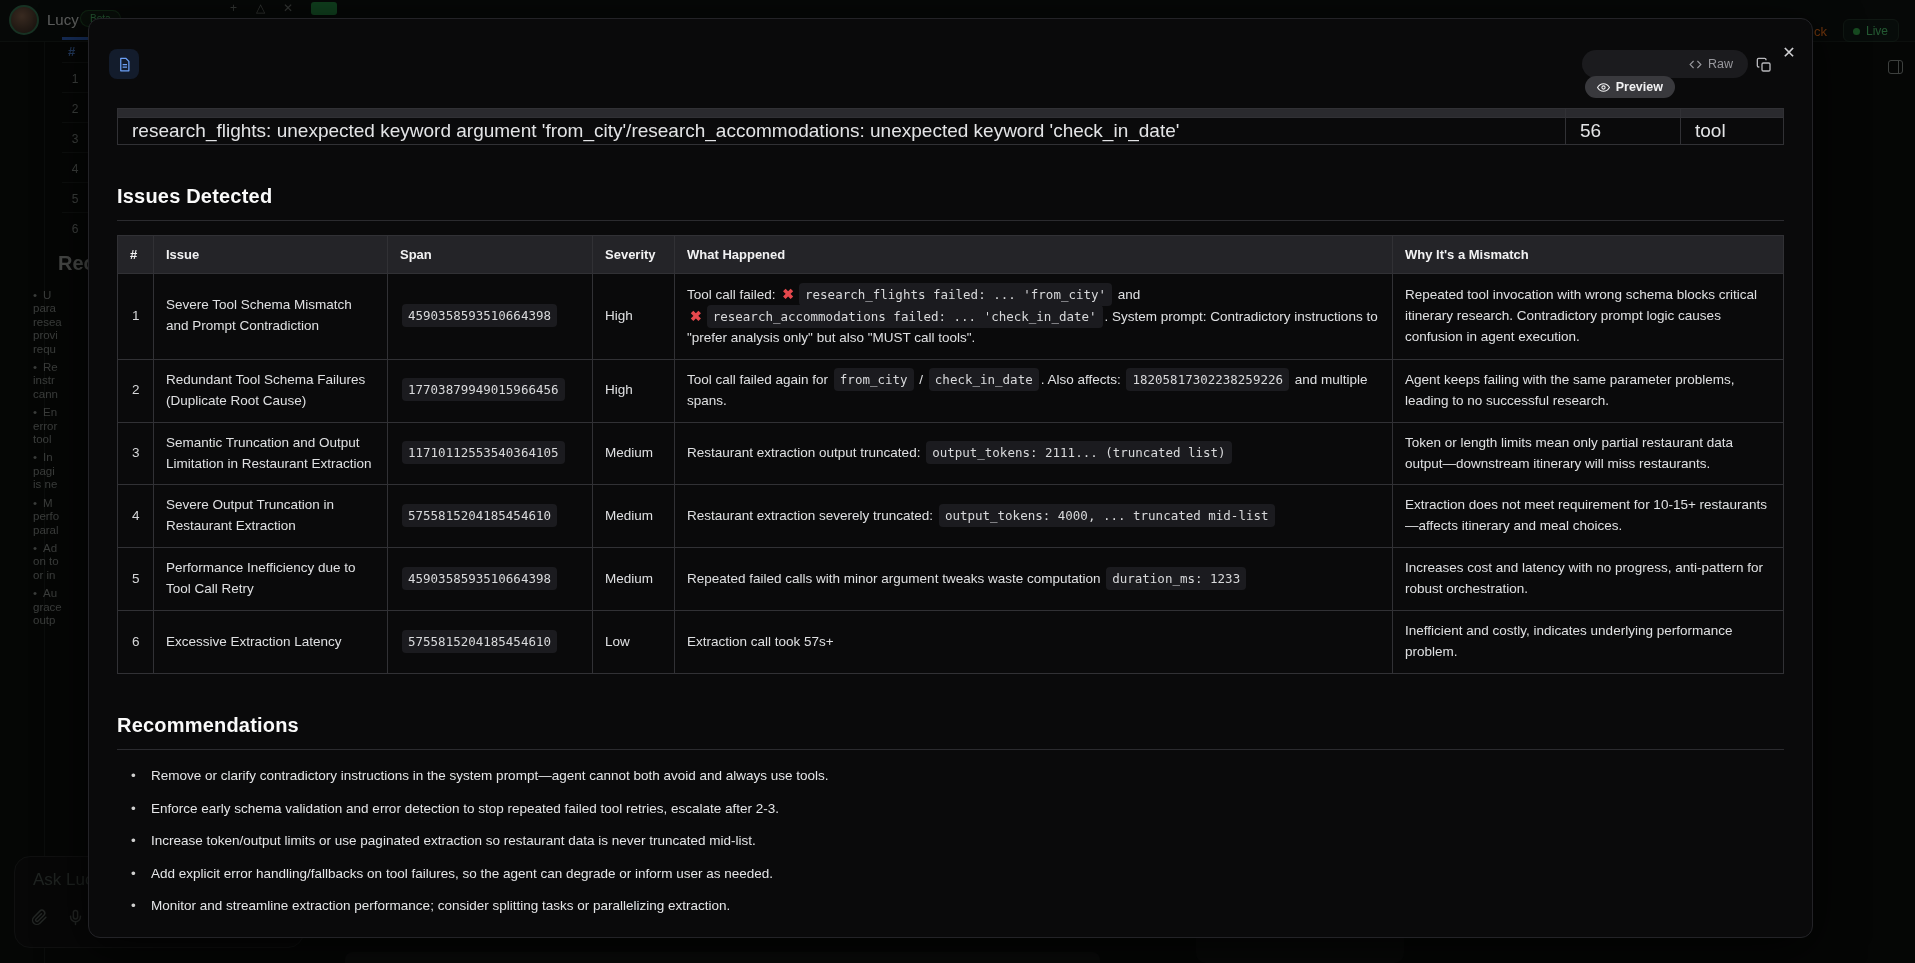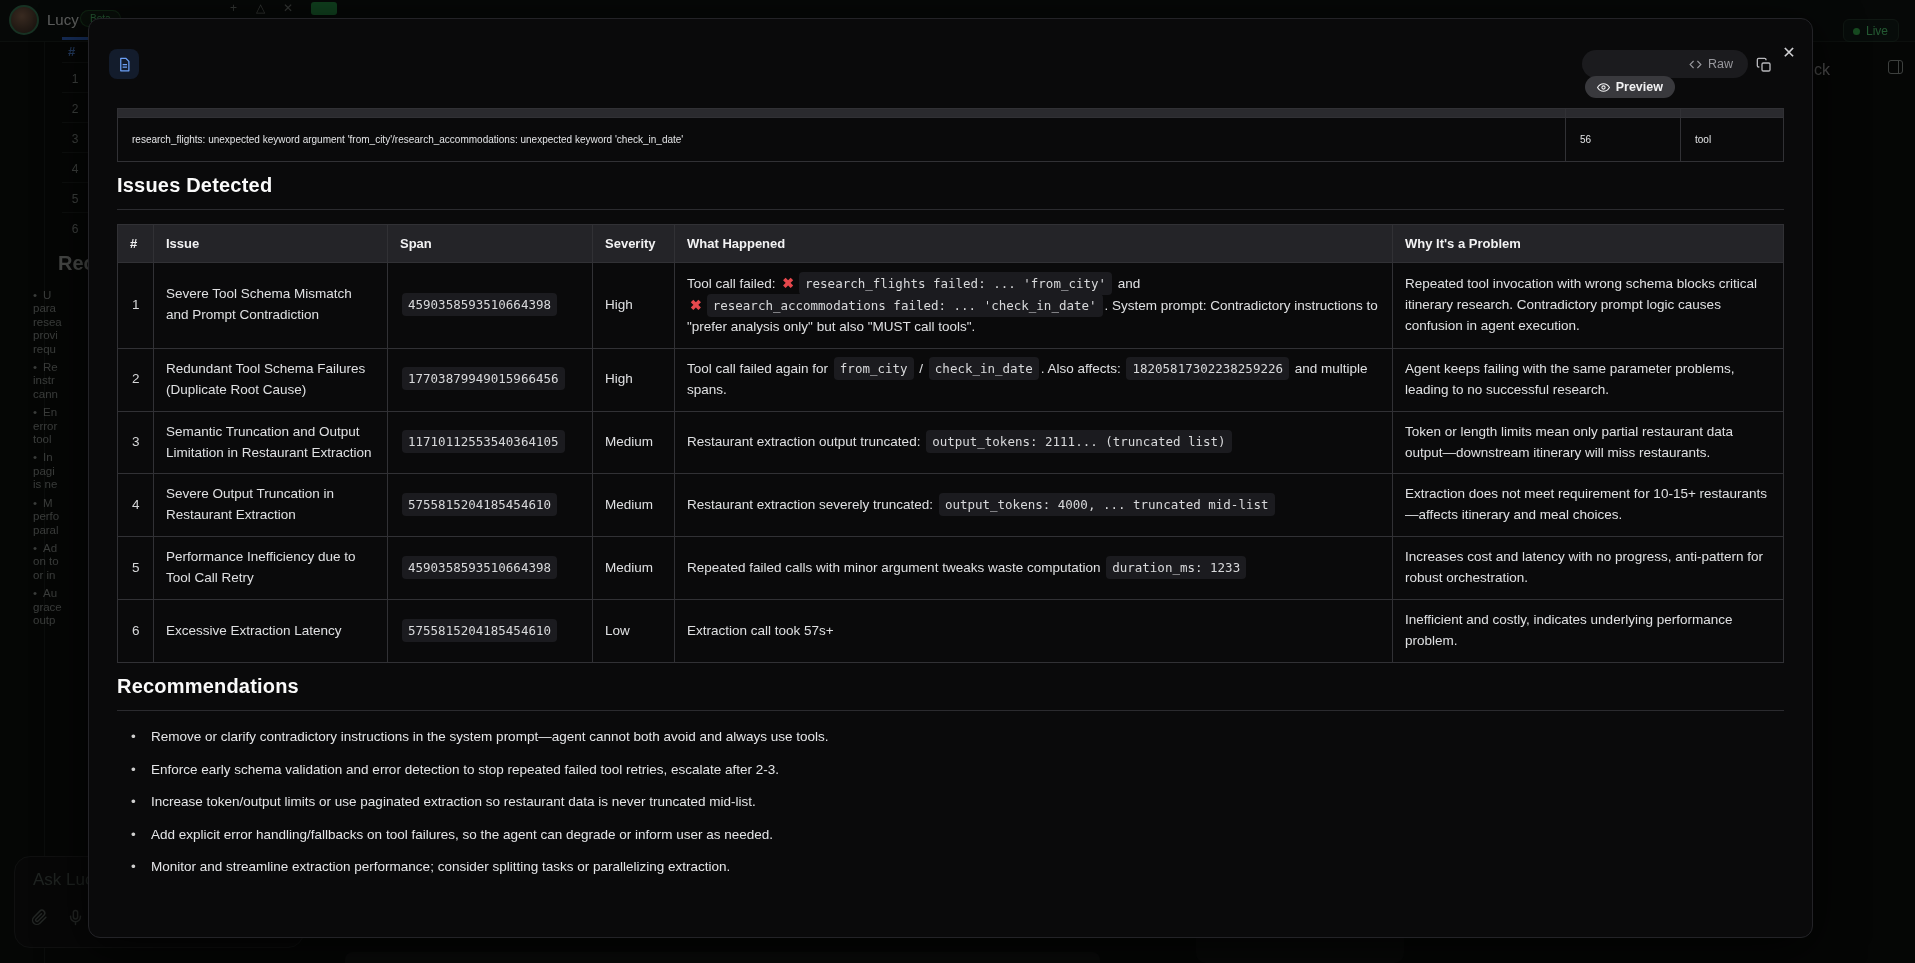--- a/index.html
+++ b/index.html
@@ -10,21 +10,21 @@
   
   .backdrop { position:absolute; inset:0; }
   .topbar { position:absolute; left:0; top:0; width:100%; height:42px; background:#0b0e0c; border-bottom:1px solid #171d19; }
   .avatar { position:absolute; left:9px; top:5px; width:30px; height:30px; border-radius:50%;
             border:2px solid #2f6b4a; background:radial-gradient(circle at 42% 35%, #7a5a44 0%, #4a372a 55%, #281d16 100%); }
   .brand { position:absolute; left:47px; top:11px; font-size:15px; color:#c9cdca; }
   .beta { position:absolute; left:80px; top:10px; font-size:10px; color:#4ab867; background:rgba(46,160,67,.10);
           border:1px solid rgba(63,185,80,.30); border-radius:10px; padding:2px 9px; }
   .top-mini { position:absolute; top:1px; font-size:12px; color:#6e7570; }
   .green-mini { position:absolute; left:311px; top:2px; width:26px; height:13px; background:#1f8b3f; border-radius:3px; }
-  .fb-frag { position:absolute; left:1814px; top:24px; font-size:16px; color:#a3a3a3;margin-top:37px; }
+  .fb-frag { position:absolute; left:1814px; top:24px; font-size:13px; color:#f97316; }
   .live-pill { position:absolute; left:1843px; top:19px; height:23px; padding:0 10px 0 22px; display:flex; align-items:center;
                background:#0d1713; border:1px solid #1d2f24; border-radius:6px; font-size:12px; color:#4ac26b; }
   .live-pill .dot { position:absolute; left:9px; top:8px; width:7px; height:7px; border-radius:50%; background:#2ea043; }
   .panel-ic { position:absolute; left:1888px; top:60px; width:15px; height:14px; border:1.5px solid #848b86; border-radius:3px; }
   .panel-ic::after { content:""; position:absolute; right:3px; top:0; bottom:0; width:1.5px; background:#848b86; }
   .v-div { position:absolute; left:44px; top:42px; width:1px; height:921px; background:#151a17; }
   .bg-hash-bar { position:absolute; left:62px; top:37px; width:26px; height:3px; background:#2b5dbb; }
   .bg-hash { position:absolute; left:68px; top:44px; color:#4a7dcc; font-size:13px; font-weight:bold; }
   .bg-num { position:absolute; left:62px; width:26px; text-align:center; font-size:12px; color:#888e8a; }
   .bg-rowline { position:absolute; left:62px; width:26px; height:1px; background:#191e1b; }
@@ -53,22 +53,22 @@
   .seg { height:22px; display:flex; align-items:center; gap:6px; border:none; background:transparent;
          border-radius:11px; padding:0 12px; font-size:12.5px; color:#98989d; cursor:pointer; font-family:inherit; }
   .seg.active { background:#39393d; color:#f1f1f2; font-weight:bold;margin-top:46px; }
   .copy-btn { position:absolute; right:32px; top:34px; width:24px; height:24px; border:none; background:transparent;
               color:#b8b8bc; cursor:pointer; }
 
   .content { padding:89px 28px 0; }
   table { border-collapse:collapse; width:100%; table-layout:fixed; }
   td, th { border:1px solid #313135; }
   .meta-head th { height:9px; background:#2a2a2e; padding:0; }
-  .meta-row td { padding:16px 14px; font-size:10px; color:#e3e4e6; }
-  h2.sect { margin-top:12px; font-size:20px; font-weight:bold; color:#fafafa; letter-spacing:.2px; }
+  .meta-row td { padding:2px 14px; font-size:19px; color:#e3e4e6; }
+  h2.sect { margin-top:40px; font-size:20px; font-weight:bold; color:#fafafa; letter-spacing:.2px; }
   hr.rule { border:0; border-top:1px solid #2b2b2f; margin:12px 0 0; }
   .issues-tbl { margin-top:14px; }
   .issues-tbl th { background:#242428; text-align:left; font-size:13px; color:#f2f2f3; padding:11px 12px; font-weight:bold; }
   .issues-tbl td { padding:10px 12px; font-size:13.5px; color:#dfe0e2; line-height:1.55; vertical-align:middle; }
   .issues-tbl td.c-num { text-align:left; padding-left:14px; color:#d6d7d9; }
   .chip { font-family:"DejaVu Sans Mono", monospace; font-size:12.5px; background:#1b1b1f; color:#d8d9db;
           padding:4px 6px; border-radius:4px; margin:0 2px; white-space:nowrap; }
   .xmark { color:#e5484d; font-weight:bold; font-size:14px; margin:0 3px; }
   .rec-list { list-style:none; margin:16px 0 0; }
   .rec-list li { position:relative; padding-left:34px; margin-bottom:13px; font-size:13.5px; color:#e4e5e7; line-height:1.45; }
@@ -227,21 +227,21 @@
             <col style="width:718px">
             <col>
           </colgroup>
         <thead>
             <tr>
               <th>#</th>
               <th>Issue</th>
               <th>Span</th>
               <th>Severity</th>
               <th>What Happened</th>
-              <th>Why It's a Problem</th>
+              <th>Why It's a Mismatch</th>
             </tr>
           </thead>
         <tbody>
             <tr>
               <td class="c-num">1</td>
               <td>Severe Tool Schema Mismatch and Prompt Contradiction</td>
               <td><span class="chip">4590358593510664398</span></td>
               <td>High</td>
               <td>Tool call failed: <span class="xmark">✖</span><span class="chip">research_flights failed: ... 'from_city'</span> and <span class="xmark">✖</span><span class="chip">research_accommodations failed: ... 'check_in_date'</span>. System prompt: Contradictory instructions to "prefer analysis only" but also "MUST call tools".</td>
               <td>Repeated tool invocation with wrong schema blocks critical itinerary research. Contradictory prompt logic causes confusion in agent execution.</td>

